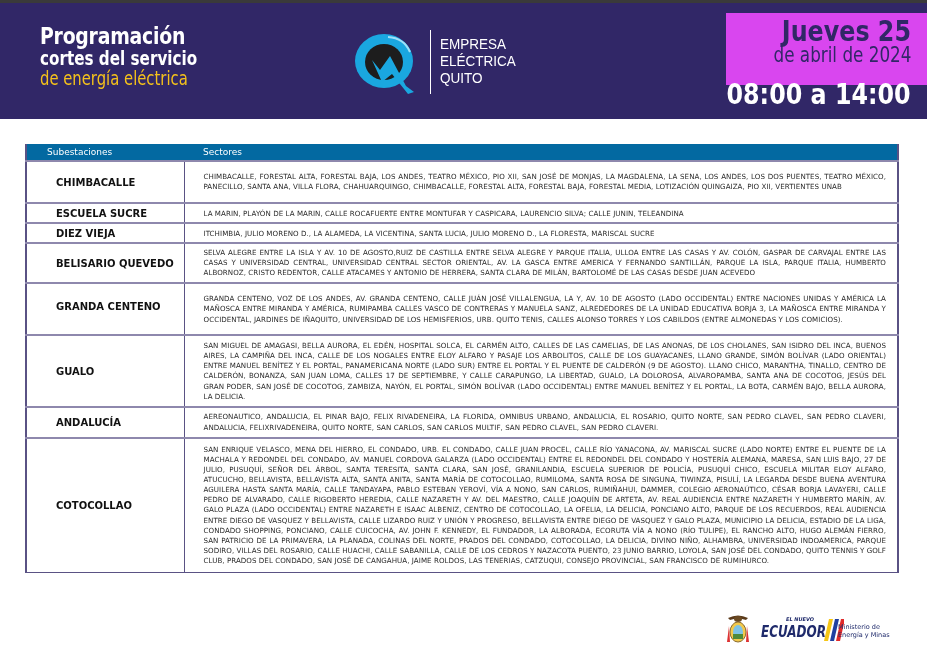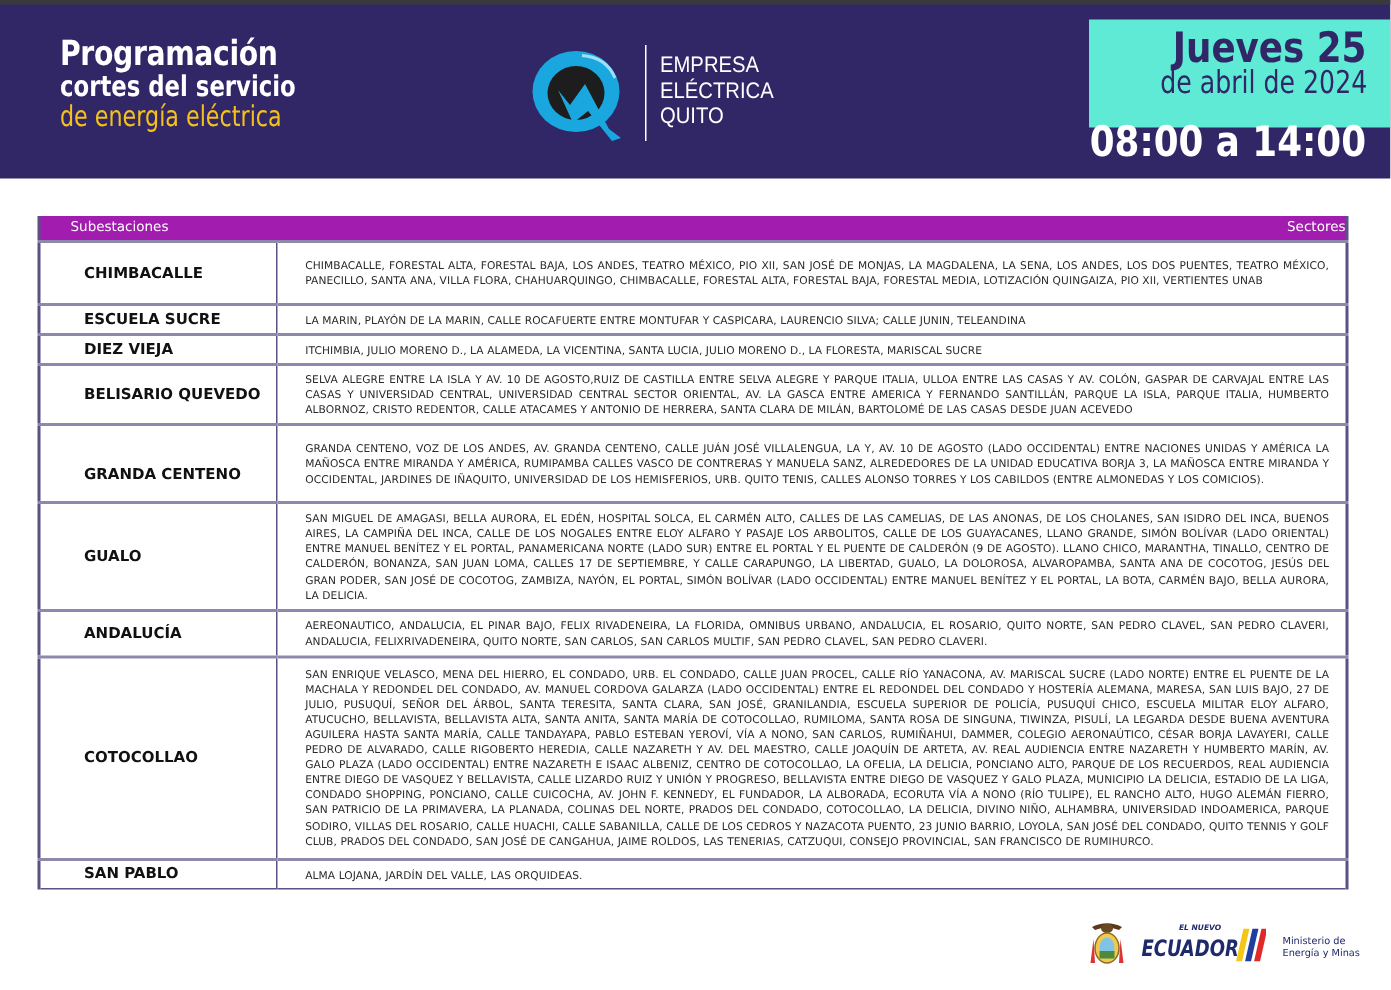--- a/index.html
+++ b/index.html
@@ -17,53 +17,53 @@
   .title-line2 { color: #ffffff; font-weight: bold; font-size: 19px; margin-top: 1px; font-family: "DejaVu Sans", sans-serif; transform: scaleX(0.8); transform-origin: left; white-space: nowrap; }
   .title-line3 { color: #f5c21b; font-size: 19px; margin-top: 1px; font-family: "DejaVu Sans", sans-serif; transform: scaleX(0.78); transform-origin: left; white-space: nowrap; }
 
   .logo { position: absolute; left: 352px; top: 30px; width: 70px; height: 66px; }
   .logo-divider { position: absolute; left: 430px; top: 30px; width: 1px; height: 64px; background: #ffffff; }
   .logo-text { position: absolute; left: 440px; top: 35px; color: #ffffff; font-size: 15px; line-height: 17px; font-family: "Liberation Sans", sans-serif; transform: scaleX(0.9); transform-origin: left; }
   .logo-text div { white-space: nowrap; }
 
   .date-box {
     position: absolute; left: 726px; top: 13px; width: 201px; height: 72px;
-    background: #5eead4;
+    background: #d946ef;
   }
   .date-day { position: absolute; right: 16px; top: 2px; color: #312767; font-weight: bold; font-size: 28px; font-family: "DejaVu Sans", sans-serif; transform: scaleX(0.85); transform-origin: right; white-space: nowrap; }
   .date-rest { position: absolute; right: 16px; top: 30px; color: #312767; font-size: 21px; font-family: "DejaVu Sans", sans-serif; transform: scaleX(0.8); transform-origin: right; white-space: nowrap; }
   .time-range { position: absolute; right: 16px; top: 78px; color: #ffffff; font-weight: bold; font-size: 28px; font-family: "DejaVu Sans", sans-serif; transform: scaleX(0.85); transform-origin: right; white-space: nowrap; }
 
   .schedule-table {
     position: absolute; left: 25px; top: 144px; width: 874px;
     border-collapse: collapse; table-layout: fixed;
     border-left: 2px solid #5a5284; border-right: 2px solid #5a5284; border-bottom: 1px solid #5a5284;
   }
   .schedule-table th {
-    background: #a21caf; color: #ffffff; font-weight: normal; font-size: 9px;
+    background: #0369a1; color: #ffffff; font-weight: normal; font-size: 9px;
     text-align: left; height: 17px; padding: 0 0 0 20px; font-family: "DejaVu Sans", sans-serif;
   }
-  .schedule-table th.sec { padding-left: 19px; text-align: right; }
+  .schedule-table th.sec { padding-left: 19px; }
   .schedule-table td { border-top: 2px solid #8e88ad; vertical-align: middle; }
   .schedule-table td.sub {
     width: 158px; font-weight: bold; font-size: 10px; color: #111111; padding-left: 29px;
     border-right: 1px solid #5a5284; font-family: "DejaVu Sans", sans-serif; white-space: nowrap;
   }
   .schedule-table td.sectors {
     font-size: 7.1px; line-height: 10.1px; color: #2a2a2a; padding: 4px 11px 4px 19px;
     text-align: justify; font-family: "DejaVu Sans", sans-serif; letter-spacing: 0.05px;
   }
   .schedule-table tr.single td.sectors { padding-top: 5px; padding-bottom: 3px; }
 
   .footer-logos { position: absolute; left: 724px; top: 614px; width: 190px; height: 34px; }
   .shield { position: absolute; left: 0; top: 0; width: 28px; height: 32px; }
   .ecuador-text { position: absolute; left: 37px; top: 9px; color: #1f2a6b; font-weight: bold; font-style: italic; font-size: 15px; font-family: "DejaVu Sans", sans-serif; transform: scaleX(0.8); transform-origin: left; white-space: nowrap; }
   .el-nuevo { position: absolute; left: 62px; top: 2px; color: #1f2a6b; font-size: 5px; font-style: italic; font-weight: bold; white-space: nowrap; font-family: "DejaVu Sans", sans-serif; }
   .flag-stripes { position: absolute; left: 100px; top: 5px; width: 20px; height: 22px; }
-  .ministry { position: absolute; left: 131px; top: 9px; color: #1f2a6b; font-size: 6.5px; line-height: 8px; font-family: "DejaVu Sans", sans-serif; }
+  .ministry { position: absolute; left: 114px; top: 9px; color: #1f2a6b; font-size: 6.5px; line-height: 8px; font-family: "DejaVu Sans", sans-serif; }
   .ministry div { white-space: nowrap; }
 </style>
 </head>
 <body>
 
 <div class="banner">
   <div class="banner-top-strip"></div>
 
   <div class="title-block">
     <div class="title-line1">Programación</div>
@@ -109,38 +109,34 @@
     </tr>
     <tr class="single" style="height:20px">
       <td class="sub">DIEZ VIEJA</td>
       <td class="sectors">ITCHIMBIA, JULIO MORENO D., LA ALAMEDA, LA VICENTINA, SANTA LUCIA, JULIO MORENO D., LA FLORESTA, MARISCAL SUCRE</td>
     </tr>
     <tr style="height:40px">
       <td class="sub">BELISARIO QUEVEDO</td>
       <td class="sectors">SELVA ALEGRE ENTRE LA ISLA Y AV. 10 DE AGOSTO,RUIZ DE CASTILLA ENTRE SELVA ALEGRE Y PARQUE ITALIA, ULLOA ENTRE LAS CASAS Y AV. COLÓN, GASPAR DE CARVAJAL ENTRE LAS CASAS Y UNIVERSIDAD CENTRAL, UNIVERSIDAD CENTRAL SECTOR ORIENTAL, AV. LA GASCA ENTRE AMERICA Y FERNANDO SANTILLÁN, PARQUE LA ISLA, PARQUE ITALIA, HUMBERTO ALBORNOZ, CRISTO REDENTOR, CALLE ATACAMES Y ANTONIO DE HERRERA, SANTA CLARA DE MILÁN, BARTOLOMÉ DE LAS CASAS DESDE JUAN ACEVEDO</td>
     </tr>
     <tr style="height:52px">
-      <td class="sub" style="vertical-align:bottom;padding-bottom:12px">GRANDA CENTENO</td>
+      <td class="sub" style="vertical-align:bottom;padding-bottom:22px">GRANDA CENTENO</td>
       <td class="sectors">GRANDA CENTENO, VOZ DE LOS ANDES, AV. GRANDA CENTENO, CALLE JUÁN JOSÉ VILLALENGUA, LA Y, AV. 10 DE AGOSTO (LADO OCCIDENTAL) ENTRE NACIONES UNIDAS Y AMÉRICA LA MAÑOSCA ENTRE MIRANDA Y AMÉRICA, RUMIPAMBA CALLES VASCO DE CONTRERAS Y MANUELA SANZ, ALREDEDORES DE LA UNIDAD EDUCATIVA BORJA 3, LA MAÑOSCA ENTRE MIRANDA Y OCCIDENTAL, JARDINES DE IÑAQUITO, UNIVERSIDAD DE LOS HEMISFERIOS, URB. QUITO TENIS, CALLES ALONSO TORRES Y LOS CABILDOS (ENTRE ALMONEDAS Y LOS COMICIOS).</td>
     </tr>
     <tr style="height:72px">
       <td class="sub">GUALO</td>
       <td class="sectors">SAN MIGUEL DE AMAGASI, BELLA AURORA, EL EDÉN, HOSPITAL SOLCA, EL CARMÉN ALTO, CALLES DE LAS CAMELIAS, DE LAS ANONAS, DE LOS CHOLANES, SAN ISIDRO DEL INCA, BUENOS AIRES, LA CAMPIÑA DEL INCA, CALLE DE LOS NOGALES ENTRE ELOY ALFARO Y PASAJE LOS ARBOLITOS, CALLE DE LOS GUAYACANES, LLANO GRANDE, SIMÓN BOLÍVAR (LADO ORIENTAL) ENTRE MANUEL BENÍTEZ Y EL PORTAL, PANAMERICANA NORTE (LADO SUR) ENTRE EL PORTAL Y EL PUENTE DE CALDERÓN (9 DE AGOSTO). LLANO CHICO, MARANTHA, TINALLO, CENTRO DE CALDERÓN, BONANZA, SAN JUAN LOMA, CALLES 17 DE SEPTIEMBRE, Y CALLE CARAPUNGO, LA LIBERTAD, GUALO, LA DOLOROSA, ALVAROPAMBA, SANTA ANA DE COCOTOG, JESÚS DEL GRAN PODER, SAN JOSÉ DE COCOTOG, ZAMBIZA, NAYÓN, EL PORTAL, SIMÓN BOLÍVAR (LADO OCCIDENTAL) ENTRE MANUEL BENÍTEZ Y EL PORTAL, LA BOTA, CARMÉN BAJO, BELLA AURORA, LA DELICIA.</td>
     </tr>
     <tr style="height:21px">
       <td class="sub">ANDALUCÍA</td>
       <td class="sectors">AEREONAUTICO, ANDALUCIA, EL PINAR BAJO, FELIX RIVADENEIRA, LA FLORIDA, OMNIBUS URBANO, ANDALUCIA, EL ROSARIO, QUITO NORTE, SAN PEDRO CLAVEL, SAN PEDRO CLAVERI, ANDALUCIA, FELIXRIVADENEIRA, QUITO NORTE, SAN CARLOS, SAN CARLOS MULTIF, SAN PEDRO CLAVEL, SAN PEDRO CLAVERI.</td>
     </tr>
     <tr style="height:135px">
       <td class="sub">COTOCOLLAO</td>
       <td class="sectors">SAN ENRIQUE VELASCO, MENA DEL HIERRO, EL CONDADO, URB. EL CONDADO, CALLE JUAN PROCEL, CALLE RÍO YANACONA, AV. MARISCAL SUCRE (LADO NORTE) ENTRE EL PUENTE DE LA MACHALA Y REDONDEL DEL CONDADO, AV. MANUEL CORDOVA GALARZA (LADO OCCIDENTAL) ENTRE EL REDONDEL DEL CONDADO Y HOSTERÍA ALEMANA, MARESA, SAN LUIS BAJO, 27 DE JULIO, PUSUQUÍ, SEÑOR DEL ÁRBOL, SANTA TERESITA, SANTA CLARA, SAN JOSÉ, GRANILANDIA, ESCUELA SUPERIOR DE POLICÍA, PUSUQUÍ CHICO, ESCUELA MILITAR ELOY ALFARO, ATUCUCHO, BELLAVISTA, BELLAVISTA ALTA, SANTA ANITA, SANTA MARÍA DE COTOCOLLAO, RUMILOMA, SANTA ROSA DE SINGUNA, TIWINZA, PISULÍ, LA LEGARDA DESDE BUENA AVENTURA AGUILERA HASTA SANTA MARÍA, CALLE TANDAYAPA, PABLO ESTEBAN YEROVÍ, VÍA A NONO, SAN CARLOS, RUMIÑAHUI, DAMMER, COLEGIO AERONAÚTICO, CÉSAR BORJA LAVAYERI, CALLE PEDRO DE ALVARADO, CALLE RIGOBERTO HEREDIA, CALLE NAZARETH Y AV. DEL MAESTRO, CALLE JOAQUÍN DE ARTETA, AV. REAL AUDIENCIA ENTRE NAZARETH Y HUMBERTO MARÍN, AV. GALO PLAZA (LADO OCCIDENTAL) ENTRE NAZARETH E ISAAC ALBENIZ, CENTRO DE COTOCOLLAO, LA OFELIA, LA DELICIA, PONCIANO ALTO, PARQUE DE LOS RECUERDOS, REAL AUDIENCIA ENTRE DIEGO DE VASQUEZ Y BELLAVISTA, CALLE LIZARDO RUIZ Y UNIÓN Y PROGRESO, BELLAVISTA ENTRE DIEGO DE VASQUEZ Y GALO PLAZA, MUNICIPIO LA DELICIA, ESTADIO DE LA LIGA, CONDADO SHOPPING, PONCIANO, CALLE CUICOCHA, AV. JOHN F. KENNEDY, EL FUNDADOR, LA ALBORADA, ECORUTA VÍA A NONO (RÍO TULIPE), EL RANCHO ALTO, HUGO ALEMÁN FIERRO, SAN PATRICIO DE LA PRIMAVERA, LA PLANADA, COLINAS DEL NORTE, PRADOS DEL CONDADO, COTOCOLLAO, LA DELICIA, DIVINO NIÑO, ALHAMBRA, UNIVERSIDAD INDOAMERICA, PARQUE SODIRO, VILLAS DEL ROSARIO, CALLE HUACHI, CALLE SABANILLA, CALLE DE LOS CEDROS Y NAZACOTA PUENTO, 23 JUNIO BARRIO, LOYOLA, SAN JOSÉ DEL CONDADO, QUITO TENNIS Y GOLF CLUB, PRADOS DEL CONDADO, SAN JOSÉ DE CANGAHUA, JAIME  ROLDOS, LAS TENERIAS, CATZUQUI, CONSEJO PROVINCIAL, SAN FRANCISCO DE RUMIHURCO.</td>
-    </tr>
-    <tr class="single" style="height:20px">
-      <td class="sub">SAN PABLO</td>
-      <td class="sectors">ALMA LOJANA, JARDÍN DEL VALLE, LAS ORQUIDEAS.</td>
     </tr>
   </tbody>
 </table>
 
 <div class="footer-logos">
   <svg class="shield" viewBox="0 0 28 32">
     <path d="M4 4 Q14 -1 24 4 L22 6 Q14 3 6 6 Z" fill="#5a3a1a"></path>
     <ellipse cx="14" cy="5" rx="4" ry="3" fill="#6b4a22"></ellipse>
     <ellipse cx="14" cy="18" rx="8" ry="10" fill="#f3c94b" stroke="#8a6a2a" stroke-width="1"></ellipse>
     <ellipse cx="14" cy="18" rx="5" ry="7" fill="#7fc3e6"></ellipse>

